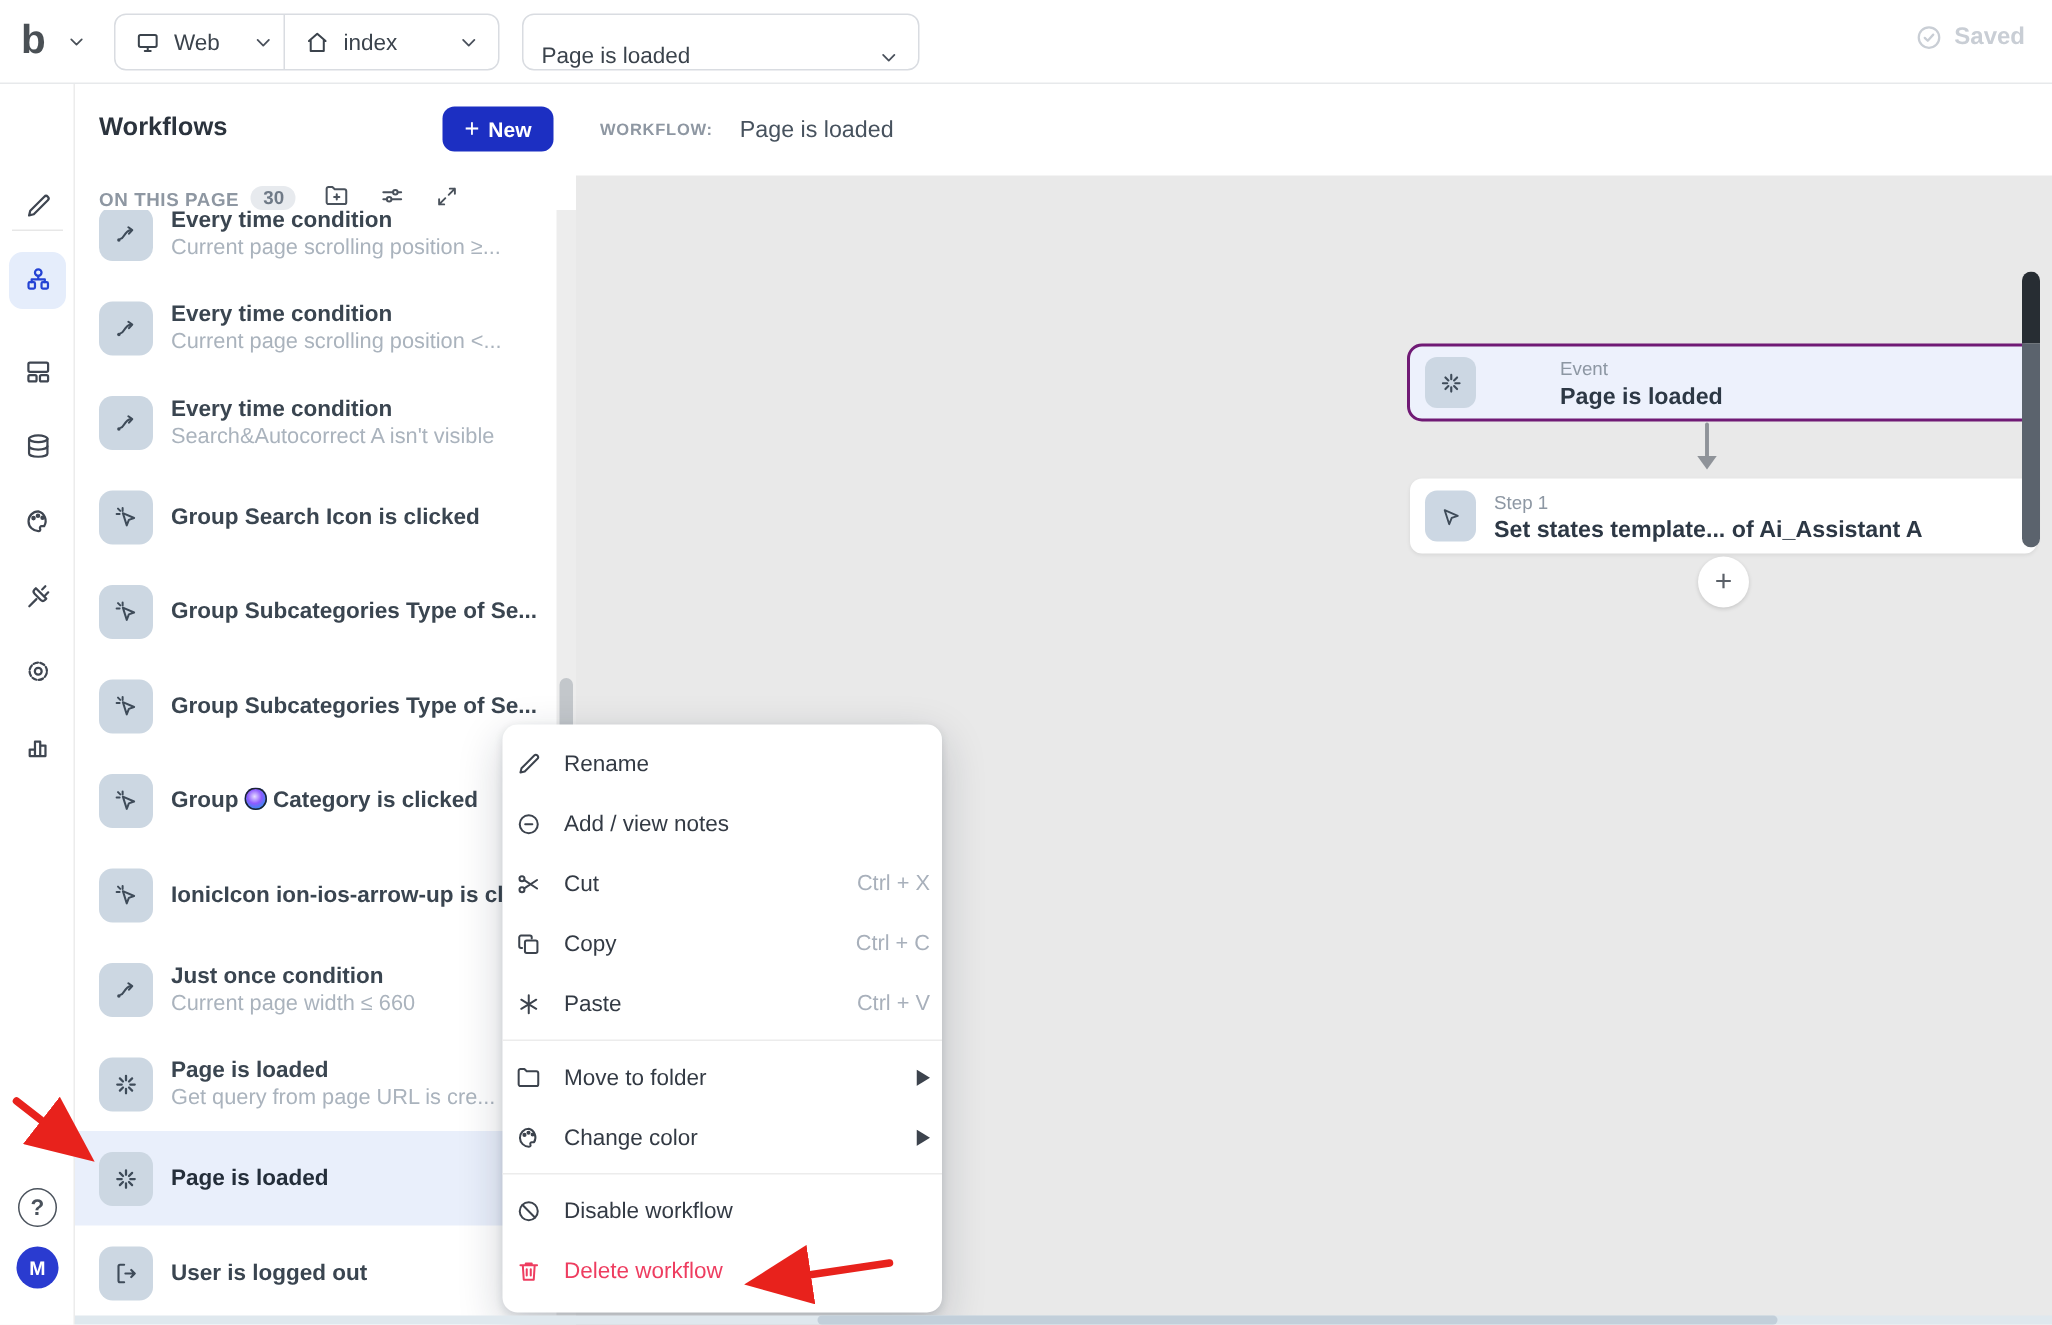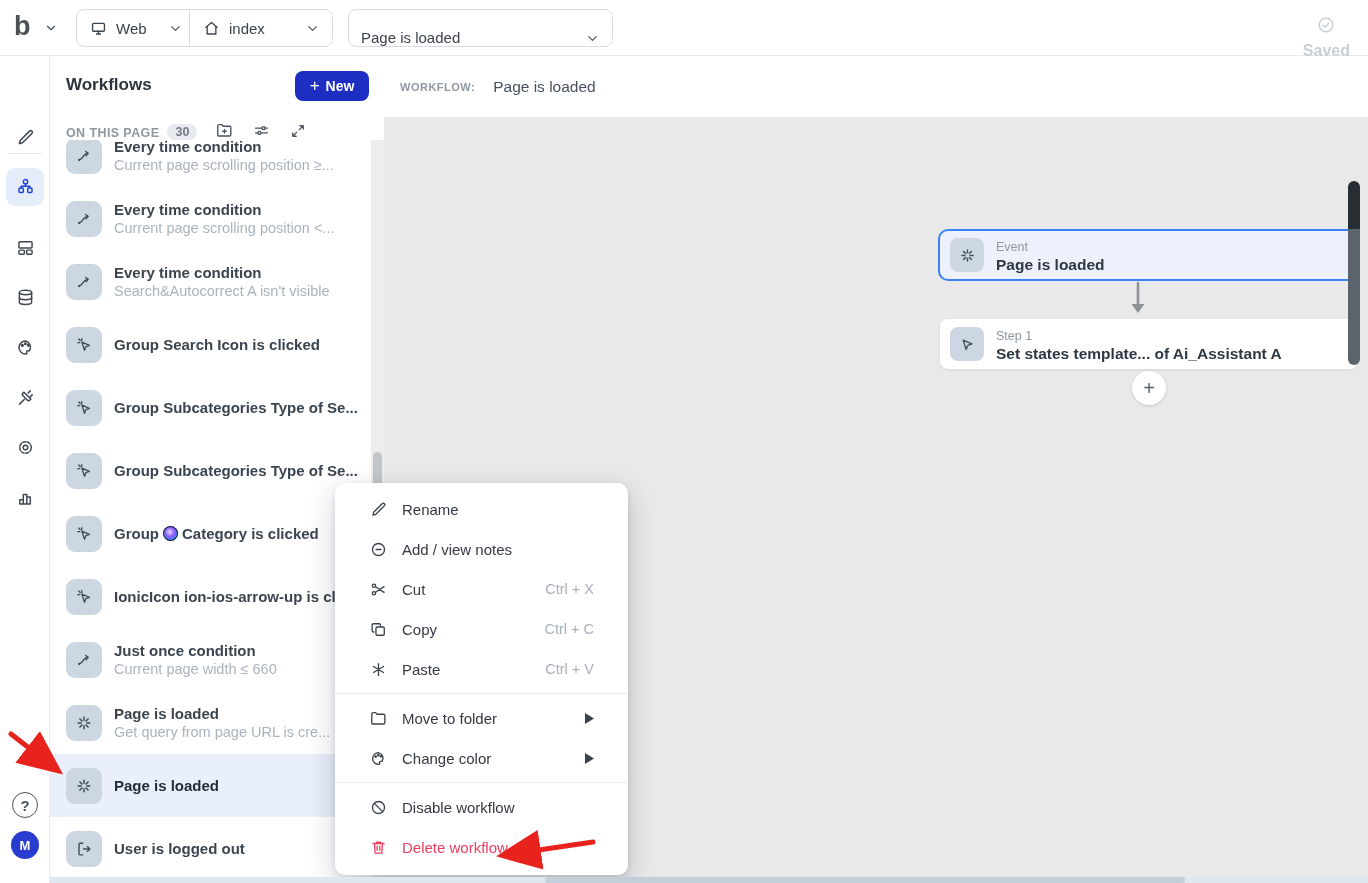--- a/index.html
+++ b/index.html
@@ -14,21 +14,21 @@
   .logo { position:absolute; left:14px; top:11px; font-size:27px; font-weight:700; color:#4a5055; letter-spacing:-1px; }
   .logo-chev { position:absolute; left:44px; top:21px; color:#495058; }
   .tb-box { position:absolute; top:9px; height:38px; border:1px solid #d9dce1; border-radius:8px;
     display:flex; align-items:flex-end; background:#fff; }
   #box-main { left:76px; width:257px; }
   .tb-seg { display:flex; align-items:center; gap:8px; padding:0 12px; height:100%; font-size:15px; color:#3b434c; }
   .tb-div { width:1px; height:100%; background:#d9dce1; }
   #box-wf { left:348px; width:265px; justify-content:space-between; padding:0 12px; font-size:15px; color:#3b434c; }
   .chev { color:#49505b; }
   #saved { position:absolute; right:18px; top:15px; display:flex; align-items:center; gap:7px;
-    color:#c9ced5; font-size:16px; font-weight:700;flex-direction:column; }
+    color:#c9ced5; font-size:16px; font-weight:700; }
 
   
   #rail { position:absolute; left:0; top:56px; width:50px; height:827px; background:#fff;
     border-right:1px solid #ececec; z-index:20; }
   .rail-ic { position:absolute; left:6px; width:38px; height:38px; border-radius:9px;
     display:flex; align-items:center; justify-content:center; color:#3f4651; }
   .rail-ic.active { background:#e5edfb; color:#2443d4; }
   .rail-divider { position:absolute; left:8px; width:34px; height:1px; background:#e7e7e7; top:97px; }
   .avatar { position:absolute; left:11px; top:775px; width:28px; height:28px; border-radius:50%;
     background:#2a3bd0; color:#fff; font-size:13px; font-weight:700;
@@ -75,35 +75,35 @@
     display:flex; align-items:center; padding-left:16px; gap:18px; }
   #wf-label { font-size:11px; font-weight:600; letter-spacing:.5px; color:#8e97a2; }
   #wf-name { font-size:15.5px; color:#47525e; }
   #board { position:absolute; left:0; top:61px; width:100%; bottom:0; background:#e9e9e9; }
 
   .node { position:absolute; display:flex; align-items:center; padding-left:10px; border-radius:10px; }
   .node .nic { flex:0 0 34px; width:34px; height:34px; border-radius:8px; background:#ccd7e3;
     color:#3e4b59; display:flex; align-items:center; justify-content:center; margin-right:12px; }
   .node .nk { font-size:12.5px; color:#8d97a3; line-height:15px; }
   .node .nt { font-size:15.5px; font-weight:700; color:#2d3845; line-height:19px; }
-  #event-node { left:554px; top:112px; width:420px; height:52px; background:#edf1fc; border:2px solid #3b82f6; }
+  #event-node { left:554px; top:112px; width:420px; height:52px; background:#edf1fc; border:2px solid #701a75;gap:44px; }
   #step-node  { left:556px; top:202px; width:418px; height:50px; background:#fff; border-radius:8px;
     box-shadow:0 1px 3px rgba(0,0,0,.08); }
   #connector { left:744px; top:164px; color:#8f9399; }
   #add-btn { position:absolute; left:748px; top:254px; width:34px; height:34px; border-radius:50%; background:#fff;
     box-shadow:0 1px 3px rgba(0,0,0,.15); border:none; color:#5a6068; font-size:20px; font-weight:400;
     display:flex; align-items:center; justify-content:center; cursor:pointer; }
   #cv-scroll { position:absolute; left:964px; top:64px; width:12px; height:184px; border-radius:6px; overflow:hidden; z-index:12; }
   #cv-scroll .top { width:100%; height:48px; background:#272d33; }
   #cv-scroll .bottom { width:100%; height:136px; background:#5b636d; }
 
   
   #menu { position:absolute; left:335px; top:483px; width:293px; background:#fff; border-radius:10px;
     box-shadow:0 10px 30px rgba(20,30,50,.20), 0 2px 6px rgba(20,30,50,.12); padding:6px 0 8px; z-index:50; }
-  .mi { height:40px; display:flex; align-items:center; padding:0 34px; font-size:15px; color:#333a44; cursor:pointer; }
+  .mi { height:40px; display:flex; align-items:center; padding:0 8px; font-size:15px; color:#333a44; cursor:pointer; }
   .mi .mic { width:20px; margin-right:13px; color:#3c434d; display:flex; }
   .mi .ml { }
   .mi .msc { margin-left:auto; font-size:14.5px; color:#a8b0bb; }
   .mi .sub { margin-left:auto; color:#3c434d; }
   .mi.danger, .mi.danger .mic { color:#ee3d60; }
   .mdiv { height:1px; background:#ececec; margin:4px 0; }
 
   
   #hbar { position:absolute; left:50px; bottom:0; width:1318px; height:6px; background:#dfe8ee; z-index:70; }
   #hbar .thumb { position:absolute; left:495px; top:0; width:640px; height:6px; background:#c2cfda; border-radius:3px; }

